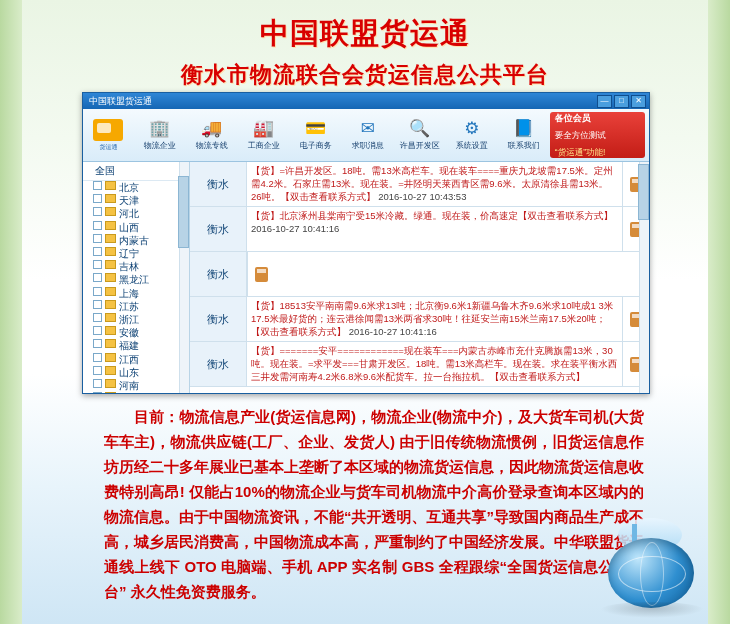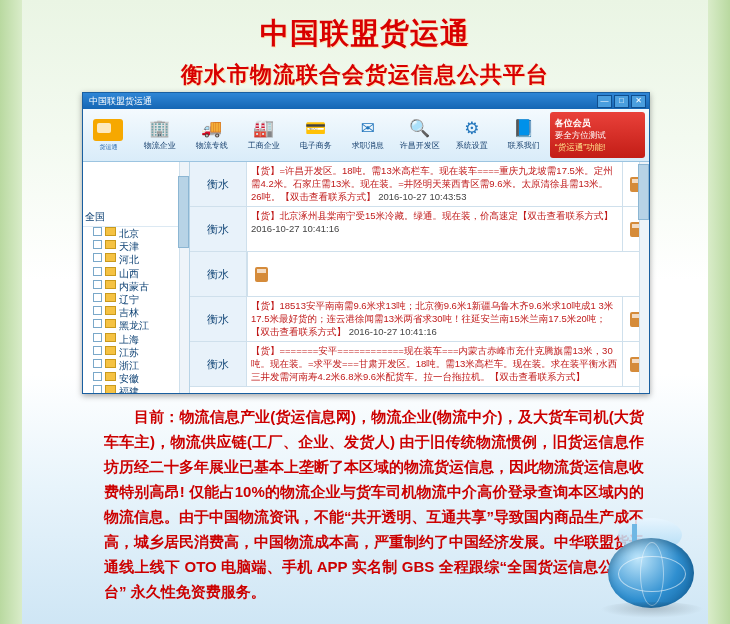--- a/index.html
+++ b/index.html
@@ -59,31 +59,31 @@
   .logo-txt{font-size:6px;color:#2b6cb0;margin-top:2px;}
   .tools{display:flex;flex:1;align-items:center;}
   .tool{
     width:52px;text-align:center;color:#17406e;font-size:8px;
     display:flex;flex-direction:column;align-items:center;justify-content:center;gap:3px;
   }
   .tool .ic{font-size:17px;line-height:17px;color:#2477bd;}
   .vip{
     width:104px;margin:3px 4px 3px 0;border-radius:3px;
     background:linear-gradient(180deg,#e9413a,#c31d16);color:#fff;
-    font-size:8.5px;display:flex;flex-direction:column;justify-content:center;
+    font-size:8.5px;display:flex;flex-direction:column;justify-content:space-between;
     padding:0 5px;line-height:12px;
   }
   .vip b{font-size:9px;}
   .vip .vline3{color:#ffe08a;}
 
   .body{display:flex;height:calc(300px - 16px - 52px);}
   .tree{
     width:106px;background:#fff;border-right:1px solid #b9d4e6;overflow:hidden;position:relative;
   }
-  .tree-root{font-size:10px;padding:2px 2px;color:#0a3f72;border-bottom:1px solid #dce9f3;margin-top:46px;}
+  .tree-root{font-size:10px;padding:2px 12px;color:#0a3f72;border-bottom:1px solid #dce9f3;}
   .tree ul{list-style:none;margin:0;padding:0 0 0 10px;}
   .tree li{font-size:10px;color:#0a3f72;line-height:13.2px;white-space:nowrap;}
   .tree li .bx{
     display:inline-block;width:7px;height:7px;border:1px solid #7aa8c9;background:#fff;
     margin-right:3px;position:relative;top:-1px;
   }
   .tree li .fl{display:inline-block;width:9px;height:7px;background:#f5c243;border:1px solid #c99a1d;margin-right:3px;position:relative;top:-1px;}
   .tree-scroll{position:absolute;right:0;top:0;bottom:0;width:9px;background:#eef4f9;border-left:1px solid #cfe0ec;}
   .tree-thumb{position:absolute;right:0;top:14px;width:9px;height:70px;background:#b7d3e6;border:1px solid #8cb6d3;}
 

